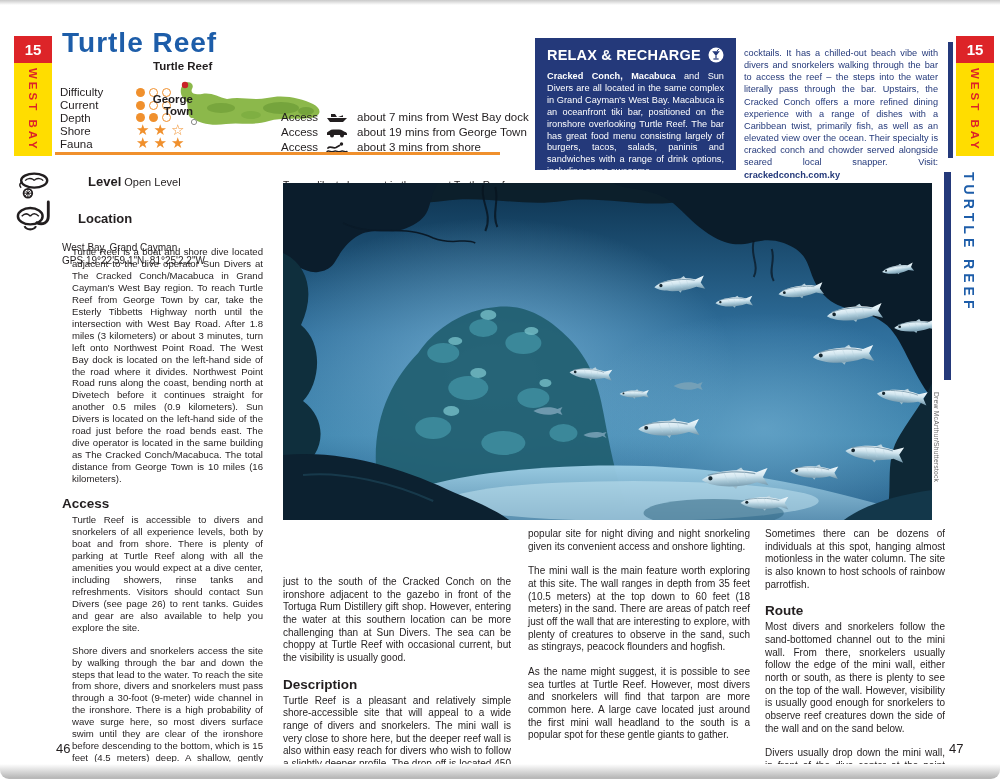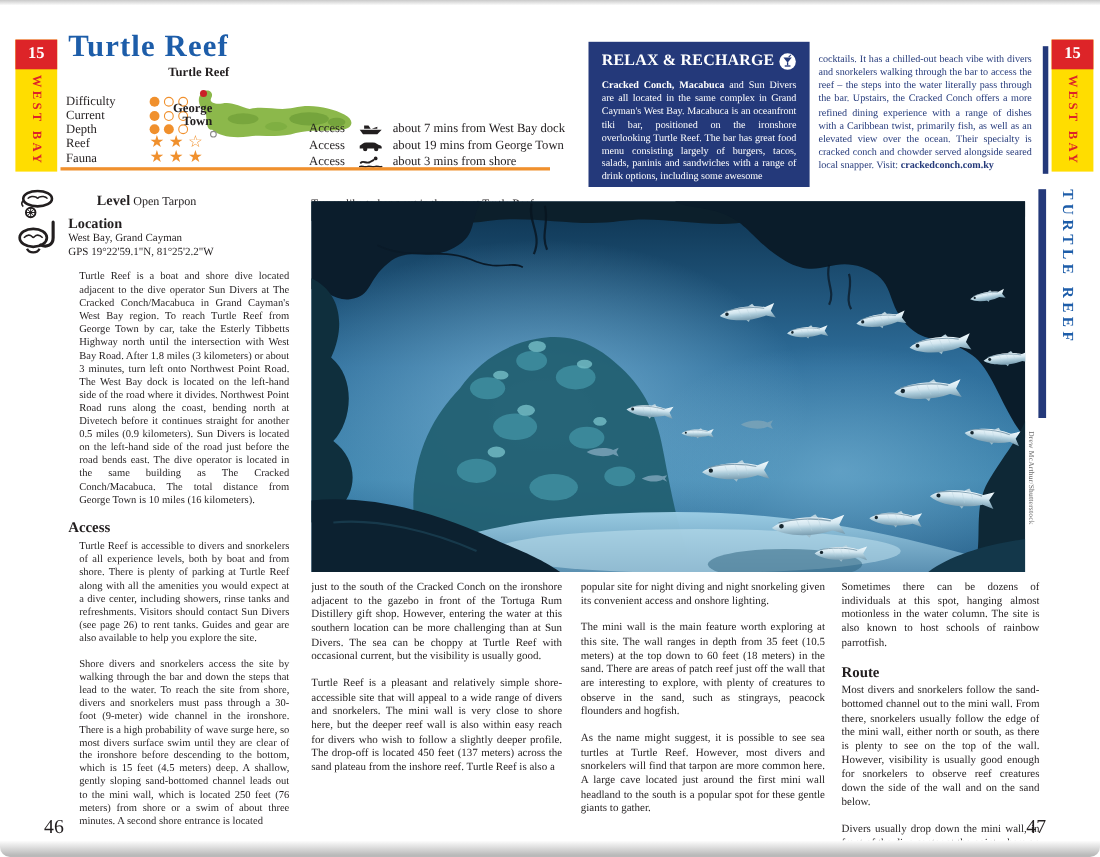--- a/index.html
+++ b/index.html
@@ -1,17 +1,17 @@
 <!DOCTYPE html>
 <html><head>
 <meta charset="utf-8">
 <style>
   html,body{margin:0;padding:0;background:#fff;}
   .spread{position:relative;width:1000px;height:779px;background:#ffffff;overflow:hidden;
-          font-family:Liberation Serif, serif;color:#221e1f;}
+          font-family:Liberation Sans, sans-serif;color:#221e1f;}
   .edge-top{position:absolute;top:0;left:0;right:0;height:5px;
             background:linear-gradient(#c9c9c9,#ffffff);}
   .edge-bottom{position:absolute;bottom:0;left:0;right:0;height:15px;
             background:linear-gradient(#ffffff,#b9b9b9 90%);border-radius:0 0 9px 9px;}
 
   
   .tab{position:absolute;top:36px;width:38px;height:120px;background:#FFDD00;}
   .tab-left{left:14px;} .tab-right{left:956px;}
   .tab-num{height:27px;background:#DD2428;color:#fff;font-weight:bold;font-size:15px;
            display:flex;align-items:center;justify-content:center;}
@@ -50,30 +50,30 @@
   .access-icon{width:32px;display:flex;align-items:center;}
   .orange-rule{position:absolute;left:55px;top:152px;width:445px;height:3px;background:#F0902D;}
 
   .photo-caption{position:absolute;left:283px;top:163px;font-size:10.3px;margin-top:17px;}
 
   
   .info-icon{position:absolute;}
   .level-line{position:absolute;left:62px;top:174px;font-size:11px;}
   .level-line b{font-size:13px;margin-left:26px;}
   .location-block{position:absolute;left:62px;top:195px;}
-  .location-block h3{margin:0;font-size:13px;}
+  .location-block h3{margin:16px;font-size:13px;}
   .location-block div{font-size:10px;line-height:12.5px;}
 
   
   .left-col{position:absolute;left:62px;top:246px;width:211px;height:516px;overflow:hidden;}
   .left-col h3,.main-col h3{margin:6px 0 3px;font-size:13.5px;font-weight:bold;}
   .left-col h3:first-child{margin-top:0;}
   .left-col p{margin:0 10px 11px;font-size:9.6px;line-height:11.95px;text-align:justify;}
 
-  .page-num{position:absolute;font-size:18px;}
+  .page-num{position:absolute;font-size:13px;margin-left:16px;}
   .page-num-left{left:40px;top:741px;}
   .page-num-right{left:933px;top:741px;}
 
   
   .photo{position:absolute;left:283px;top:183px;width:649px;height:337px;}
   .photo svg{display:block;width:100%;height:100%;}
   .photo-credit{position:absolute;left:933px;top:392px;writing-mode:vertical-rl;
            font-size:6.8px;color:#6b6b6b;letter-spacing:.2px;}
 
   
@@ -82,21 +82,21 @@
   .relax-head{display:flex;justify-content:space-between;align-items:center;
            font-size:14.5px;font-weight:bold;letter-spacing:.2px;}
   .relax-body{margin-top:8px;font-size:9.2px;line-height:11.9px;text-align:justify;}
   .relax-cont{position:absolute;left:744px;top:47px;width:194px;font-size:9.2px;
            line-height:12.15px;text-align:justify;color:#24397A;}
 
   
   .main-cols{position:absolute;left:283px;top:528px;height:236px;overflow:hidden;display:flex;}
   .main-col p{margin:0 0 12px;font-size:10px;line-height:12.65px;text-align:justify;}
   .main-col h3{margin:2px 0 3px;}
-  .col-a{width:228px;margin-right:17px;}
+  .col-a{width:228px;margin-right:17px;margin-top:48px;}
   .col-b{width:222px;margin-right:15px;}
   .col-c{width:180px;}
 </style>
 </head>
 <body>
 
 <div class="spread">
   <div class="edge-top"></div>
 
   <div class="tab tab-left">
@@ -127,21 +127,21 @@
       </div>
       <div class="rating-row">
         <span class="rating-label">Depth</span>
         <span class="rating-symbols">
           <span class="dot dot-filled"></span>
           <span class="dot dot-filled"></span>
           <span class="dot dot-empty"></span>
         </span>
       </div>
       <div class="rating-row">
-        <span class="rating-label">Reef</span>
+        <span class="rating-label">Shore</span>
         <span class="rating-symbols">
           <span class="star">★</span>
           <span class="star">★</span>
           <span class="star">☆</span>
         </span>
       </div>
       <div class="rating-row">
         <span class="rating-label">Fauna</span>
         <span class="rating-symbols">
           <span class="star">★</span>
@@ -207,21 +207,21 @@
   <svg class="info-icon" style="left:18px;top:172px" width="36" height="28" viewBox="0 0 40 30">
     <ellipse cx="18" cy="9" rx="14.5" ry="7.8" fill="none" stroke="#221e1f" stroke-width="2.6"></ellipse>
     <path d="M8,9 C10,6.5 14,6 17,7.8 C17.6,8.7 18.4,8.7 19,7.8 C22,6 26,6.5 28,9" fill="none" stroke="#221e1f" stroke-width="1.5"></path>
     <path d="M3.5,11 C1.5,13 1.5,15 3.5,17" fill="none" stroke="#221e1f" stroke-width="1.6"></path>
     <circle cx="11" cy="23" r="4.8" fill="none" stroke="#221e1f" stroke-width="2"></circle>
     <circle cx="11" cy="23" r="1.3" fill="#221e1f"></circle>
     <path d="M11,18.2 L11,27.8 M6.2,23 L15.8,23 M7.6,19.6 L14.4,26.4 M7.6,26.4 L14.4,19.6" stroke="#221e1f" stroke-width="1"></path>
   </svg>
   <div class="level-line">
     <b>Level</b>
-    <span>Open Tarpon</span>
+    <span>Open Level</span>
   </div>
 
   <svg class="info-icon" style="left:16px;top:200px" width="38" height="40" viewBox="0 0 40 42">
     <path d="M34,2 L34,17 C34,24 28,26.5 22,24" fill="none" stroke="#221e1f" stroke-width="3" stroke-linecap="round"></path>
     <ellipse cx="15" cy="17" rx="13" ry="8.6" fill="none" stroke="#221e1f" stroke-width="2.6"></ellipse>
     <path d="M6,17 C9,14 12,14 14,16 C14.6,16.8 15.4,16.8 16,16 C18,14 21,14 24,17" fill="none" stroke="#221e1f" stroke-width="1.5"></path>
     <path d="M9,27.5 C11,32 19,32 21,27.5" fill="none" stroke="#221e1f" stroke-width="2.2"></path>
   </svg>
   <div class="location-block">
     <h3>Location</h3>
@@ -363,20 +363,21 @@
     <div class="tab-region">
         <span>WEST BAY</span>
       </div>
   </div>
   <div class="navy-bar2"></div>
   <div class="site-vtab">TURTLE REEF</div>
 
   <div class="main-cols">
     <div class="main-col col-a" id="col0">
         <p>just to the south of the Cracked Conch on the ironshore adjacent to the gazebo in front of the Tortuga Rum Distillery gift shop. However, entering the water at this southern location can be more challenging than at Sun Divers. The sea can be choppy at Turtle Reef with occasional current, but the visibility is usually good.</p>
+        <h3>Description</h3>
         <p>Turtle Reef is a pleasant and relatively simple shore-accessible site that will appeal to a wide range of divers and snorkelers. The mini wall is very close to shore here, but the deeper reef wall is also within easy reach for divers who wish to follow a slightly deeper profile. The drop-off is located 450 feet (137 meters) across the sand plateau from the inshore reef. Turtle Reef is also a</p>
       </div>
     <div class="main-col col-b" id="col1">
         <p>popular site for night diving and night snorkeling given its convenient access and onshore lighting.</p>
         <p>The mini wall is the main feature worth exploring at this site. The wall ranges in depth from 35 feet (10.5 meters) at the top down to 60 feet (18 meters) in the sand. There are areas of patch reef just off the wall that are interesting to explore, with plenty of creatures to observe in the sand, such as stingrays, peacock flounders and hogfish.</p>
         <p>As the name might suggest, it is possible to see sea turtles at Turtle Reef. However, most divers and snorkelers will find that tarpon are more common here. A large cave located just around the first mini wall headland to the south is a popular spot for these gentle giants to gather.</p>
       </div>
     <div class="main-col col-c" id="col2">
         <p>Sometimes there can be dozens of individuals at this spot, hanging almost motionless in the water column. The site is also known to host schools of rainbow parrotfish.</p>
         <h3>Route</h3>

